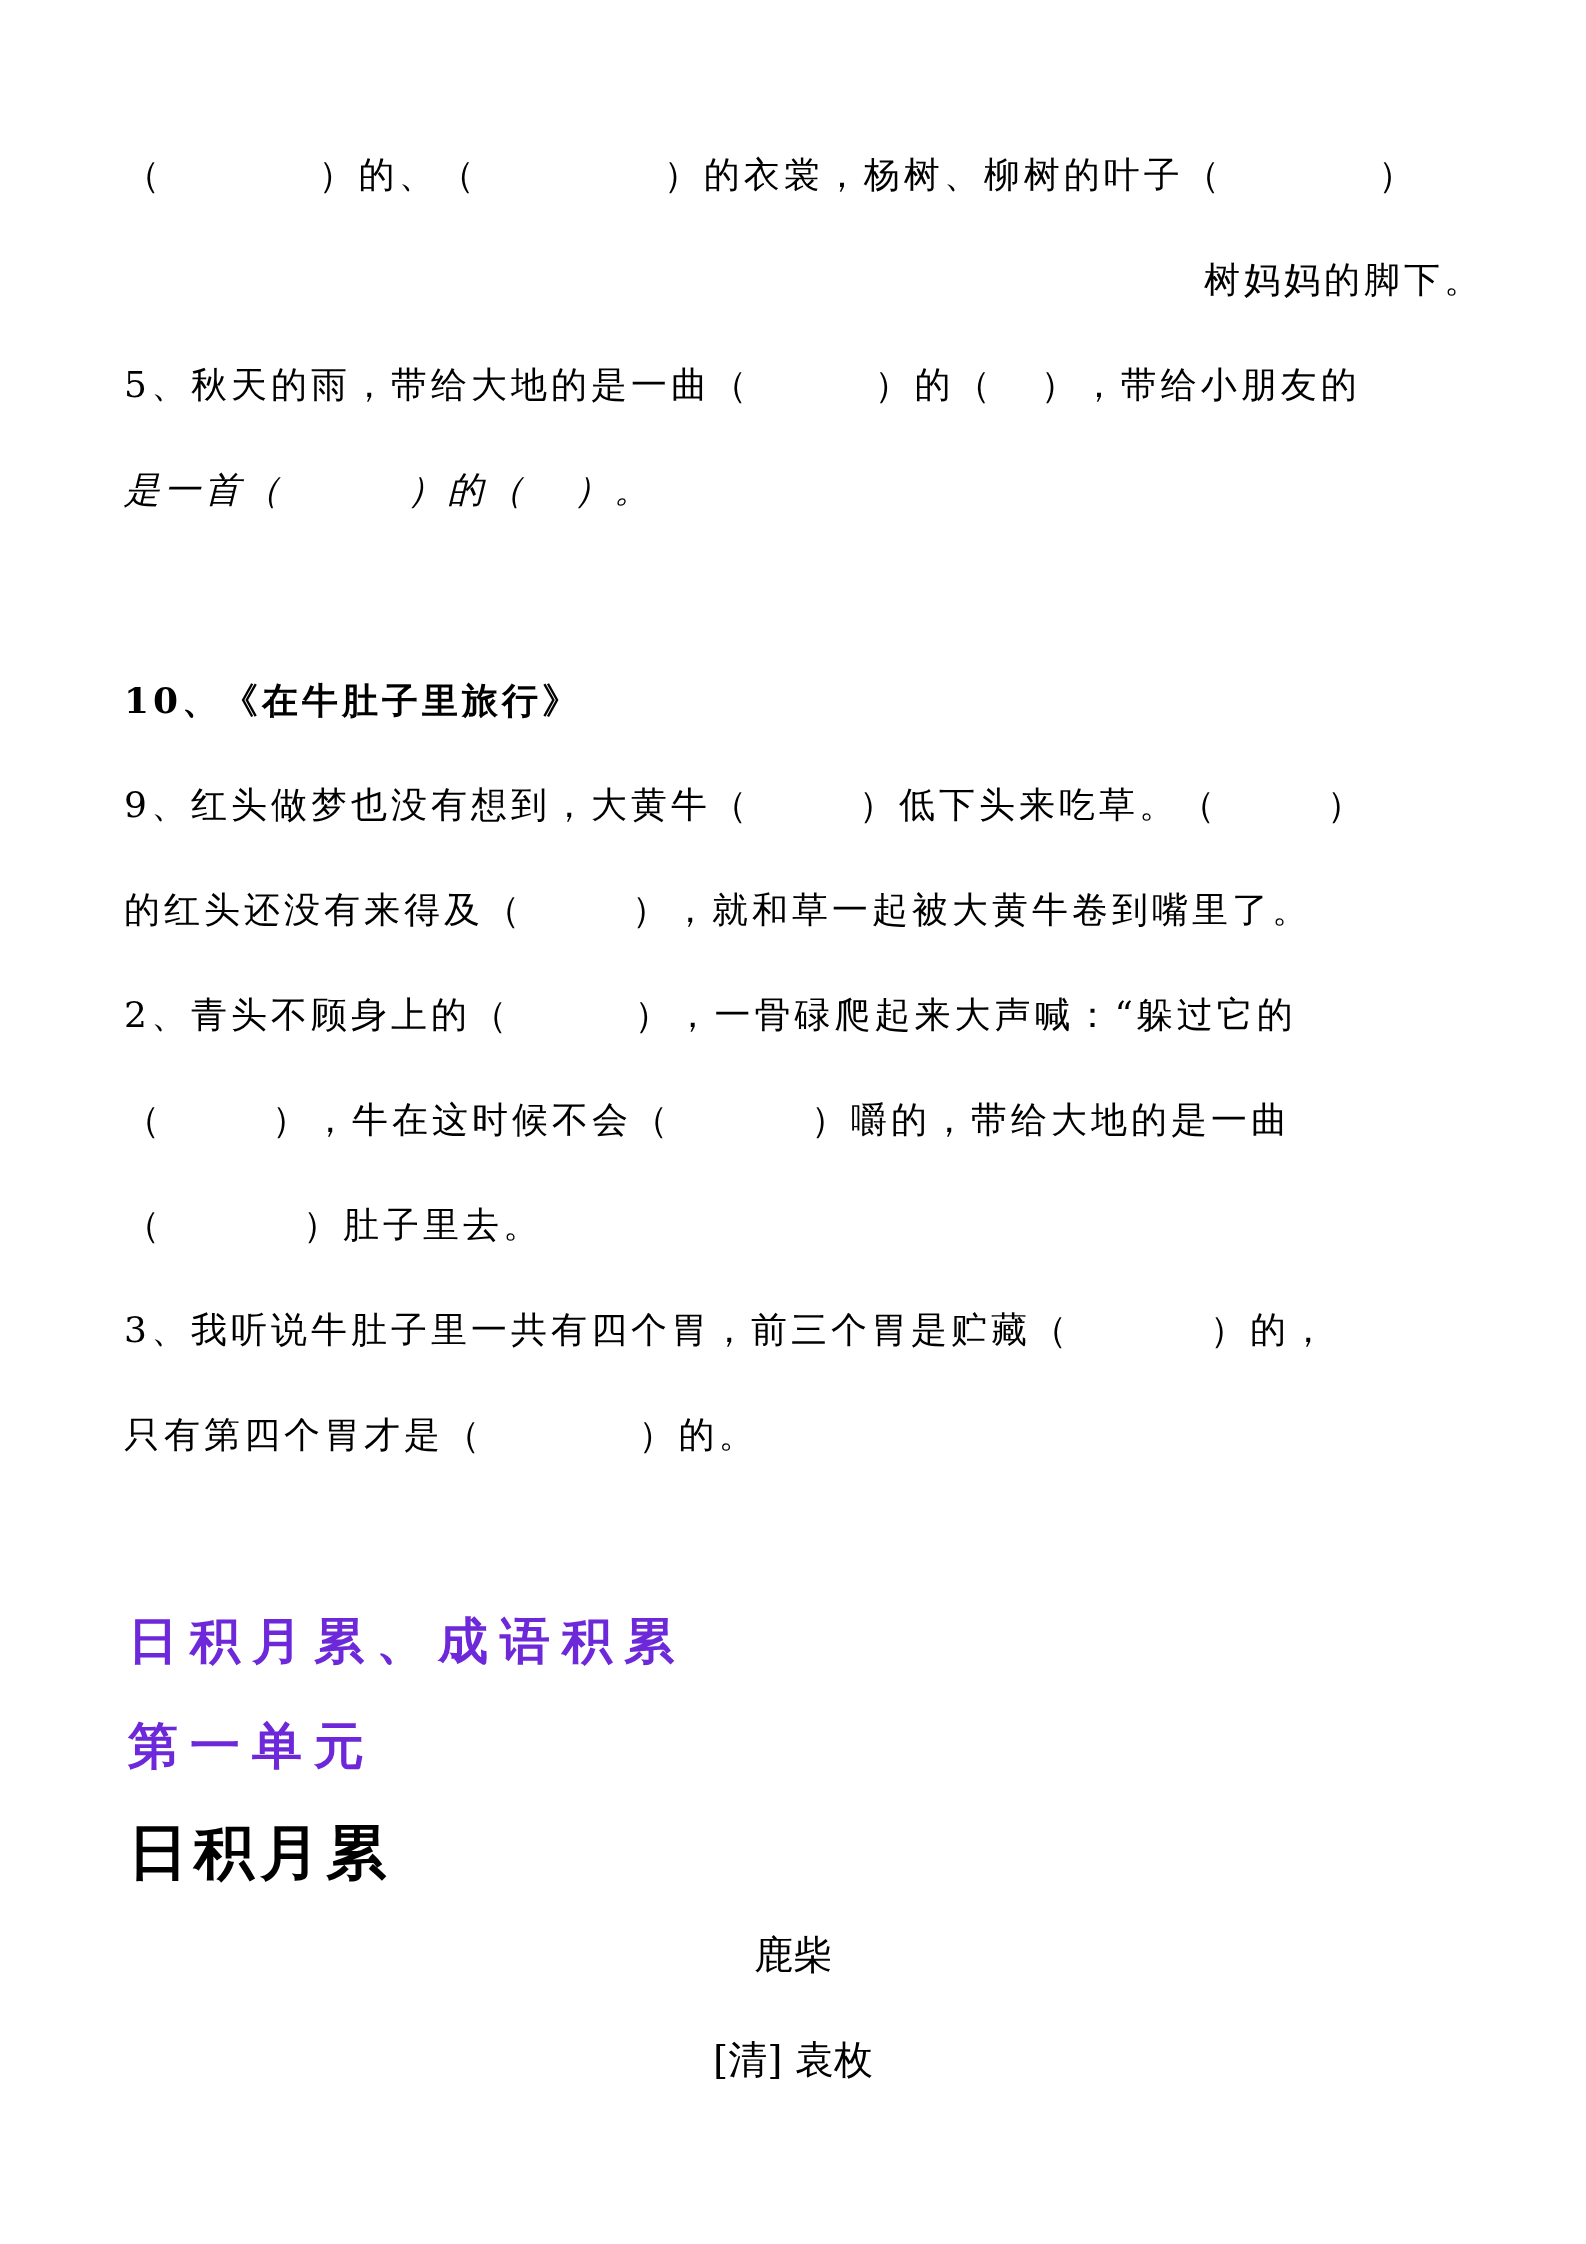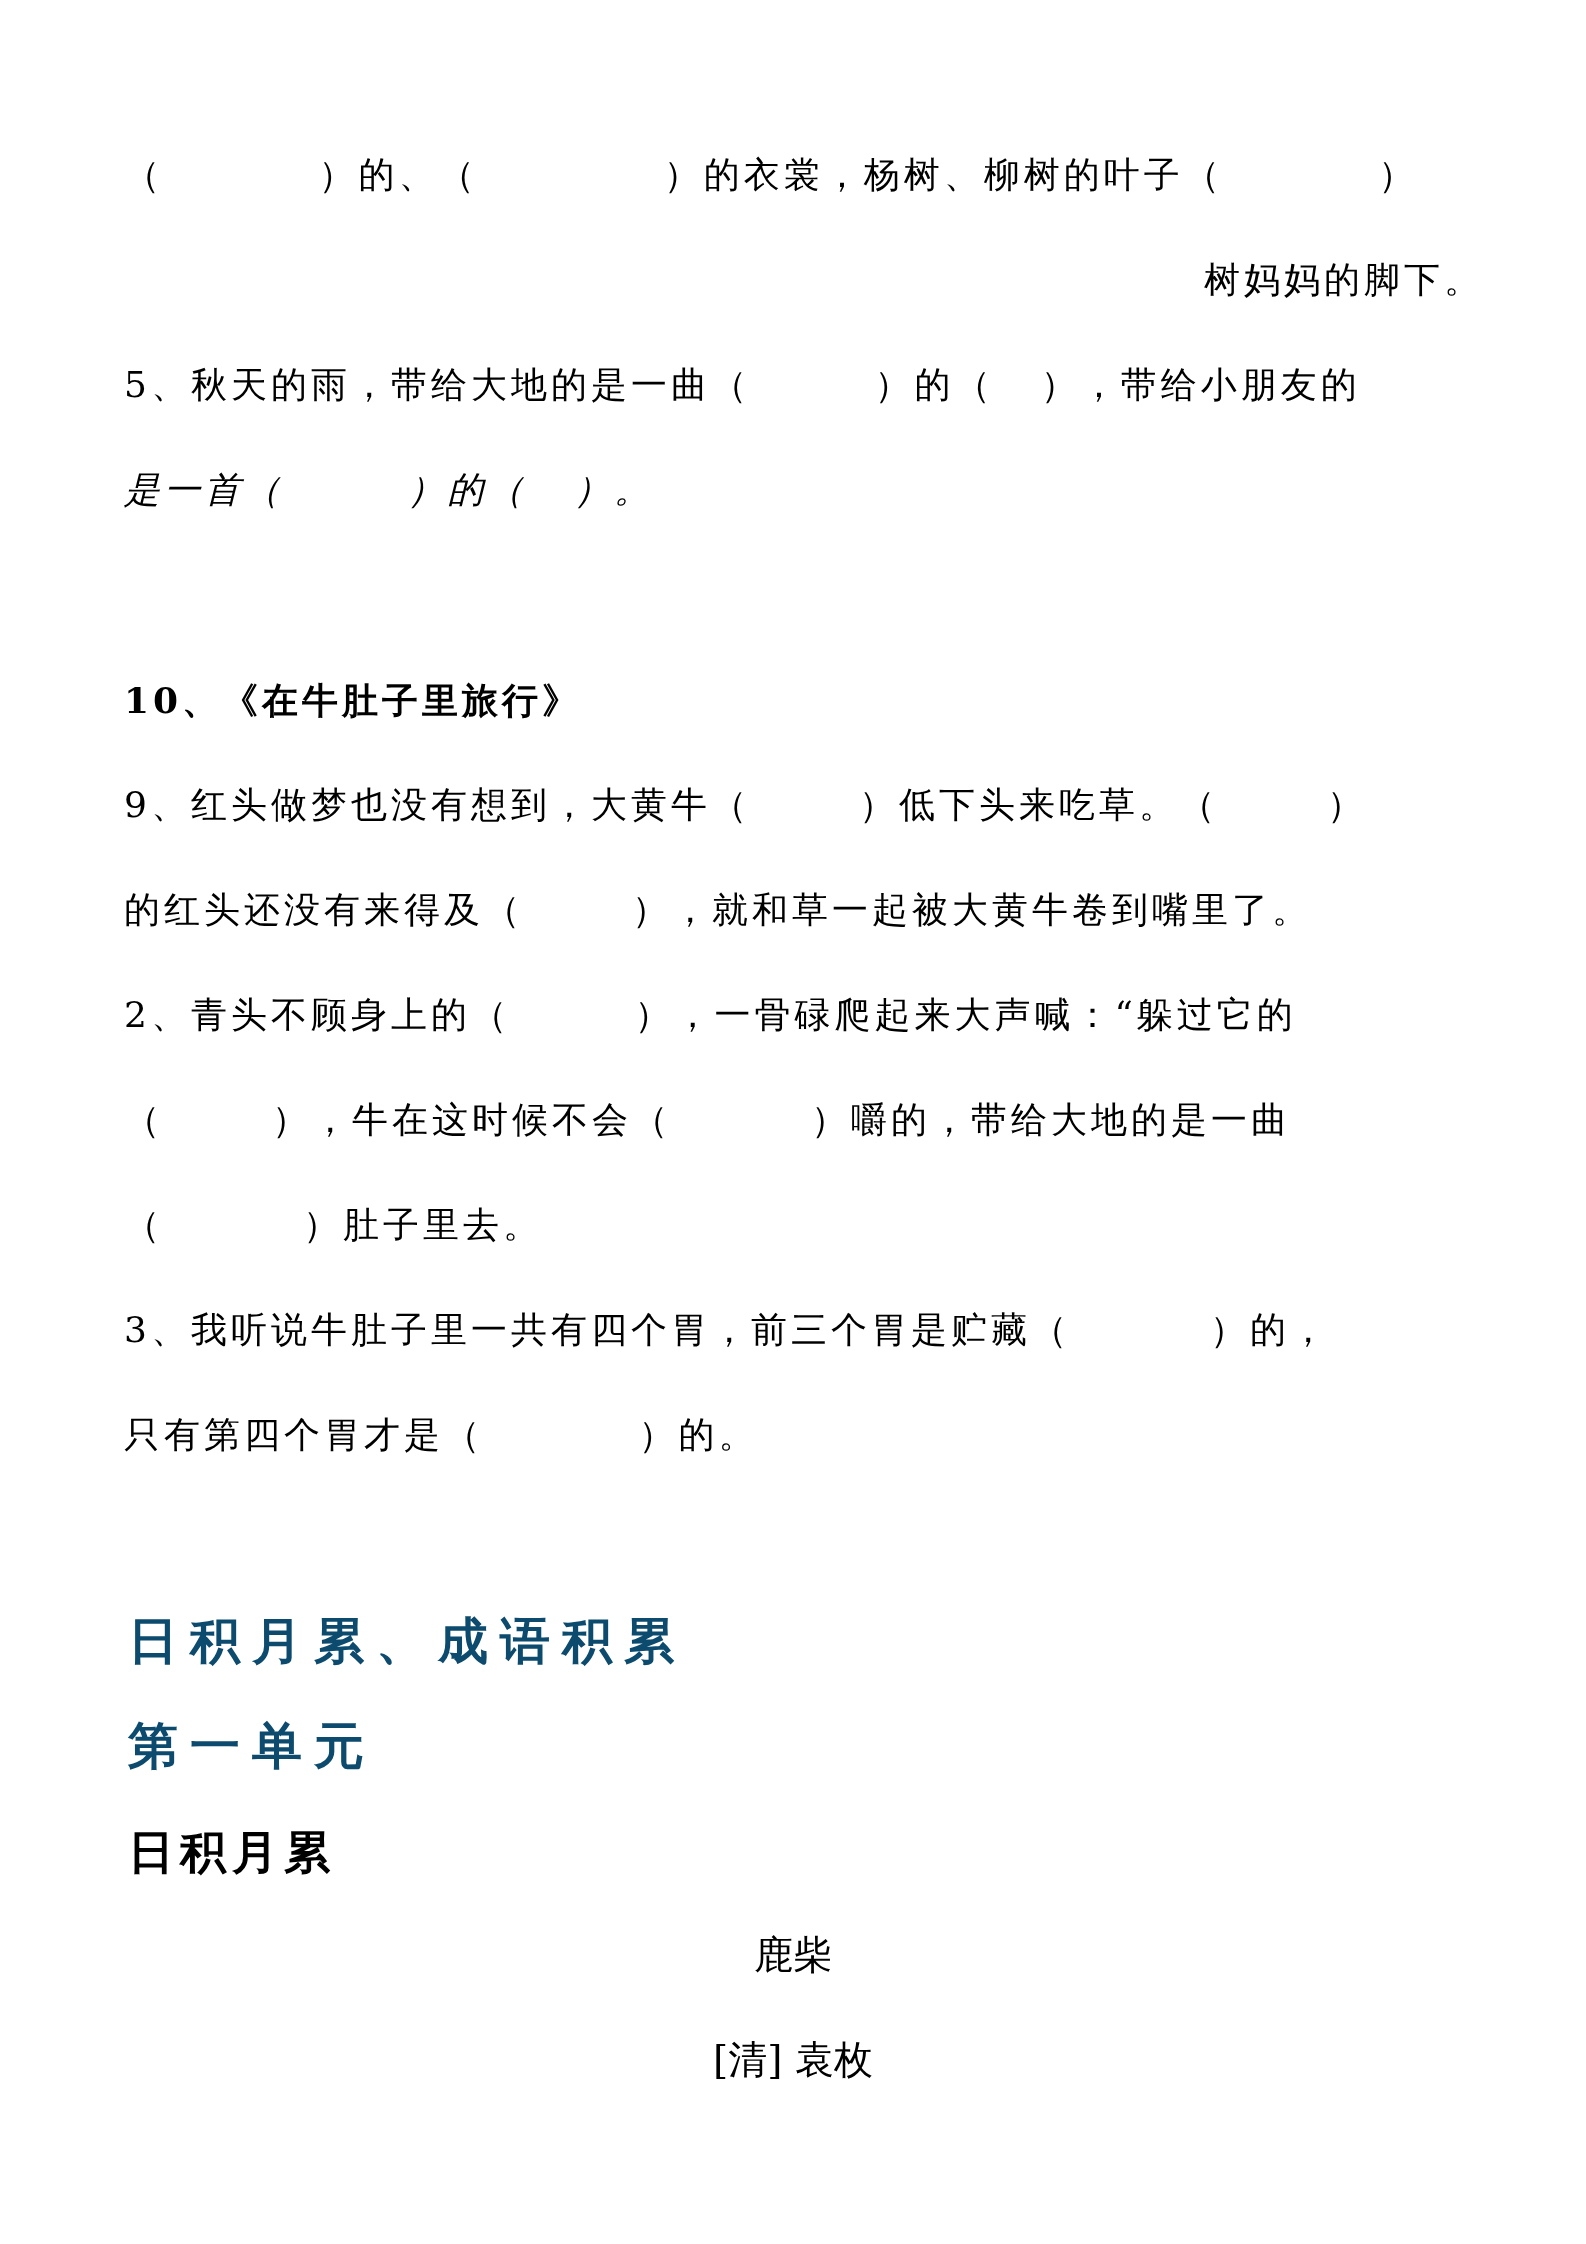--- a/index.html
+++ b/index.html
@@ -25,27 +25,27 @@
       letter-spacing: 4px;
     }
     .heading-bold { font-weight: bold; }
     .red-heading {
       position: absolute;
       left: 128px;
       font-size: 50px;
       line-height: 62px;
       font-weight: bold;
       letter-spacing: 12px;
-      color: #0c4a6e;
+      color: #6d28d9;
       white-space: pre;
     }
     .black-heading {
       position: absolute;
       left: 128px;
-      font-size: 46px;
+      font-size: 60px;
       line-height: 60px;
       font-weight: bold;
       letter-spacing: 6px;
       color: #000;
       white-space: pre;
     }
     .poem-title, .poem-author {
       position: absolute;
       left: 0;
       width: 1586px;

